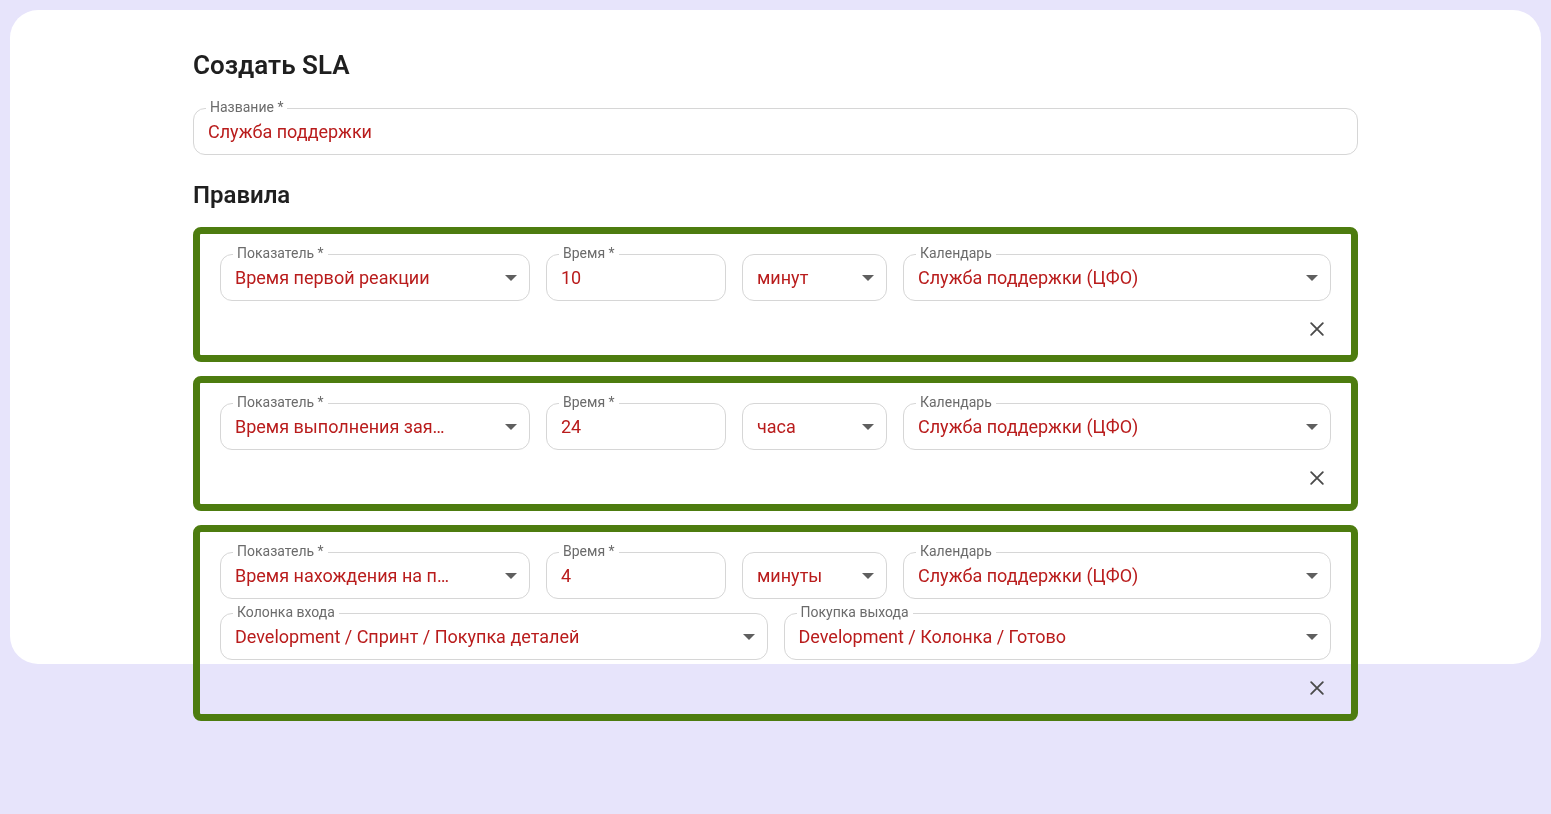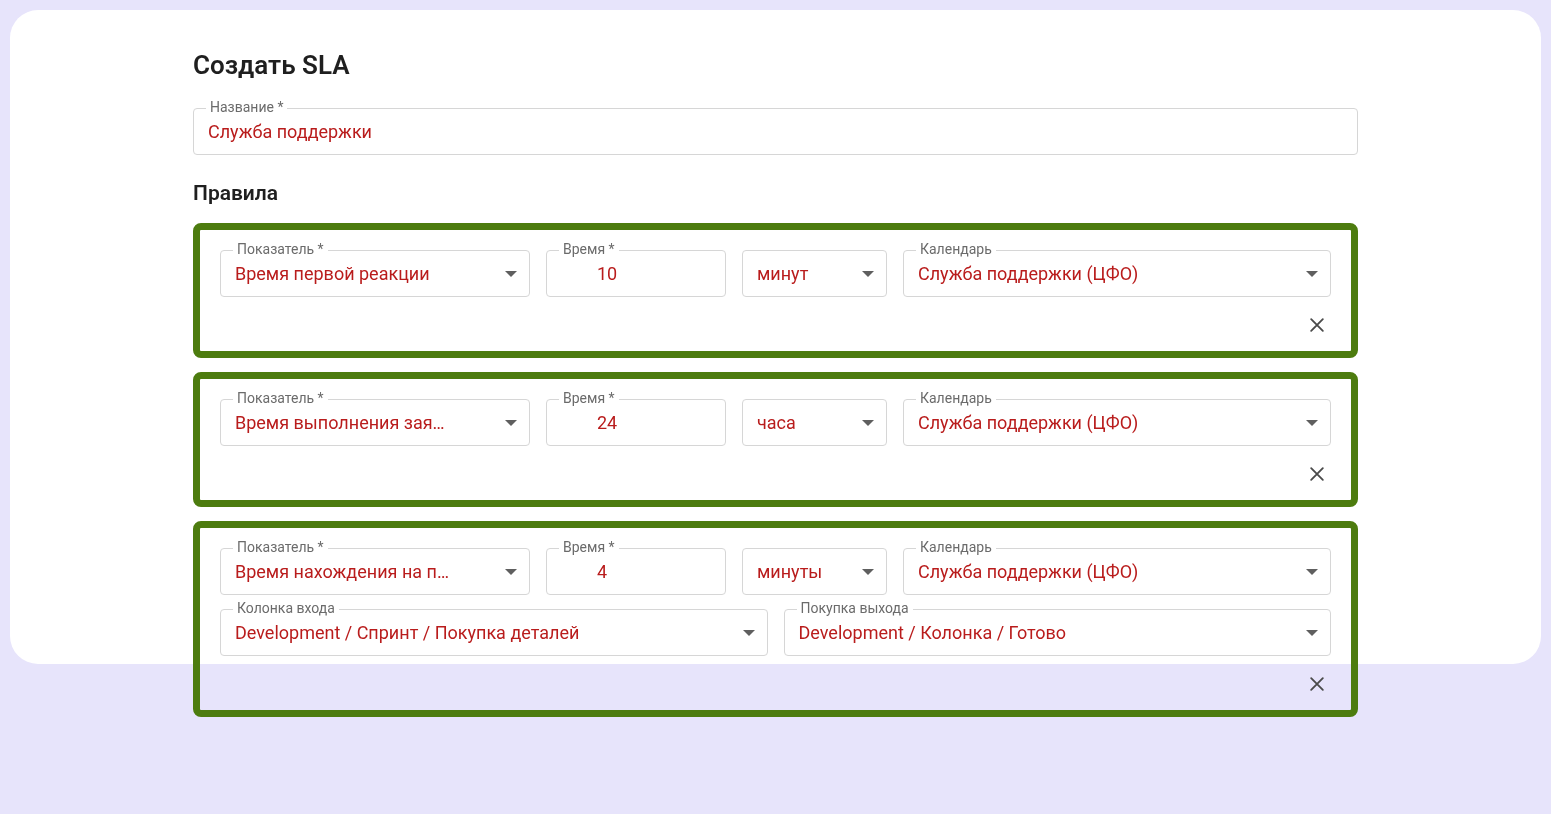--- a/index.html
+++ b/index.html
@@ -17,29 +17,29 @@
   padding: 40px 183px 40px 183px;
   height: 654px;
 }
 h1 {
   font-size: 26px;
   font-weight: 600;
   color: #1f1f1f;
   margin-bottom: 28px;
 }
 h2 {
-  font-size: 21px;
+  font-size: 24px;
   font-weight: 600;
   color: #1f1f1f;
   margin: 26px 0 18px 0;
 }
 .field {
   position: relative;
   border: 1px solid #d6d6d6;
-  border-radius: 4px;
+  border-radius: 12px;
   background: #fff;
 }
 .field-label {
   position: absolute;
   top: -10px;
   left: 12px;
   background: #fff;
   padding: 0 4px;
   font-size: 14px;
   color: #6b6b6b;
@@ -76,21 +76,21 @@
   padding: 20px 20px 12px 20px;
   margin-bottom: 14px;
   position: relative;
 }
 .rule-row {
   display: flex;
   gap: 16px;
   margin-bottom: 14px;
 }
 .col-metric { flex: 0 0 310px; }
-.col-time   { flex: 0 0 180px; padding-left: 36px; }
+.col-time   { flex: 0 0 180px; }
 .col-unit   { flex: 0 0 145px; }
 .col-cal    { flex: 1 1 auto; }
 .col-half   { flex: 1 1 50%; }
 .close-row {
   display: flex;
   justify-content: flex-end;
   margin-top: 6px;
 }
 .close-btn {
   width: 28px;

